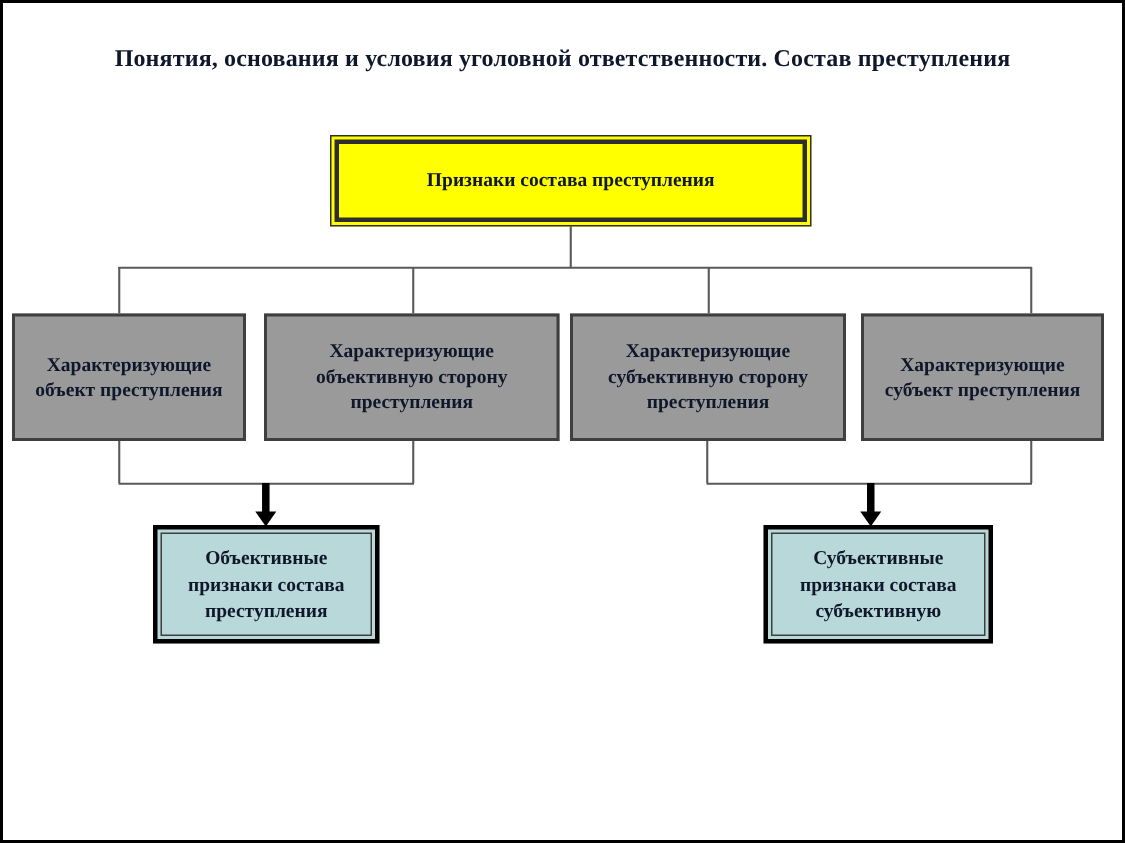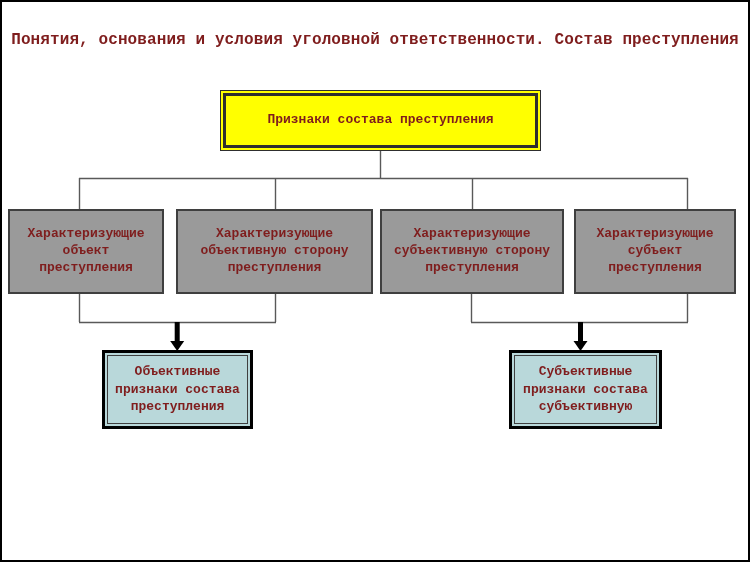--- a/index.html
+++ b/index.html
@@ -5,22 +5,22 @@
   html, body {
     margin: 0;
     padding: 0;
     background: #ffffff;
   }
   .stage {
     position: relative;
     width: 750px;
     height: 562px;
     background: #ffffff;
-    font-family: Liberation Mono, monospace;
-    color: #7f1d1d;
+    font-family: Liberation Serif, serif;
+    color: #0f172a;
     overflow: hidden;
   }
   .frame {
     position: absolute;
     inset: 0;
     border: 2px solid #000000;
     pointer-events: none;
     box-sizing: border-box;
   }
   .title {

